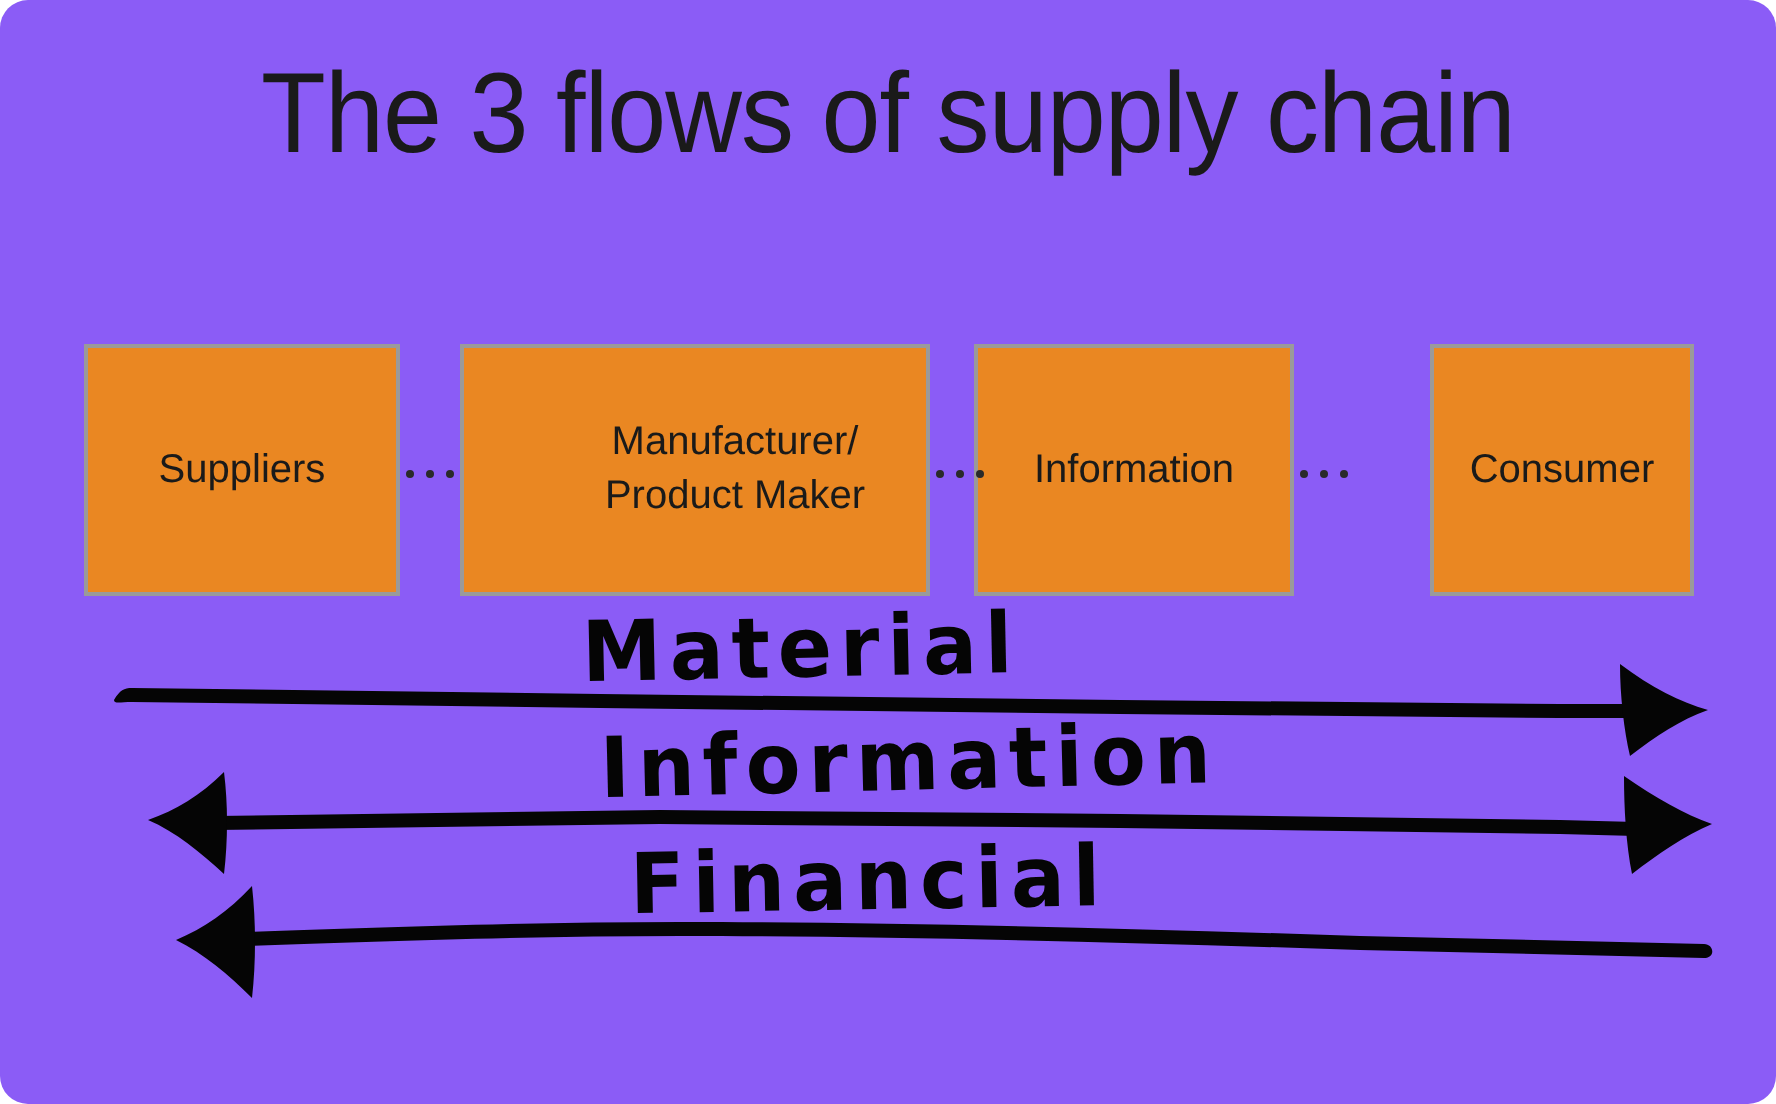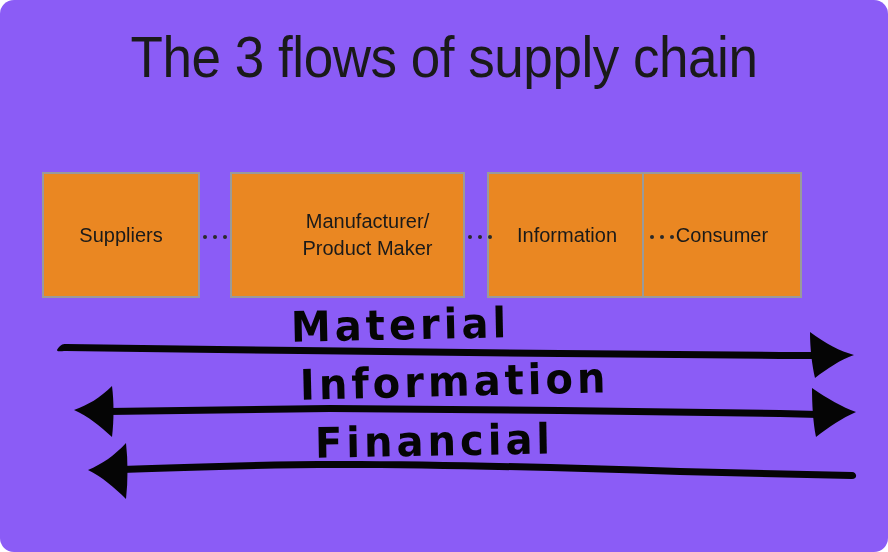--- a/index.html
+++ b/index.html
@@ -52,21 +52,21 @@
     font-size: 20px;
     font-weight: 400;
     color: #1a1a1a;
     text-align: center;
     line-height: 1.35;
     white-space: pre-line;
   }
   #box-0 { left: 42px;  width: 158px; }
   #box-1 { left: 230px; width: 235px; padding-left: 40px; }
   #box-2 { left: 487px; width: 160px; }
-  #box-3 { left: 642px; width: 160px; justify-content: center; }
+  #box-3 { left: 715px; width: 132px; justify-content: center; }
 
   
   .connector-dots {
     position: absolute;
     top: 229px;
     height: 16px;
     display: flex;
     align-items: center;
     justify-content: space-between;
     width: 24px;

